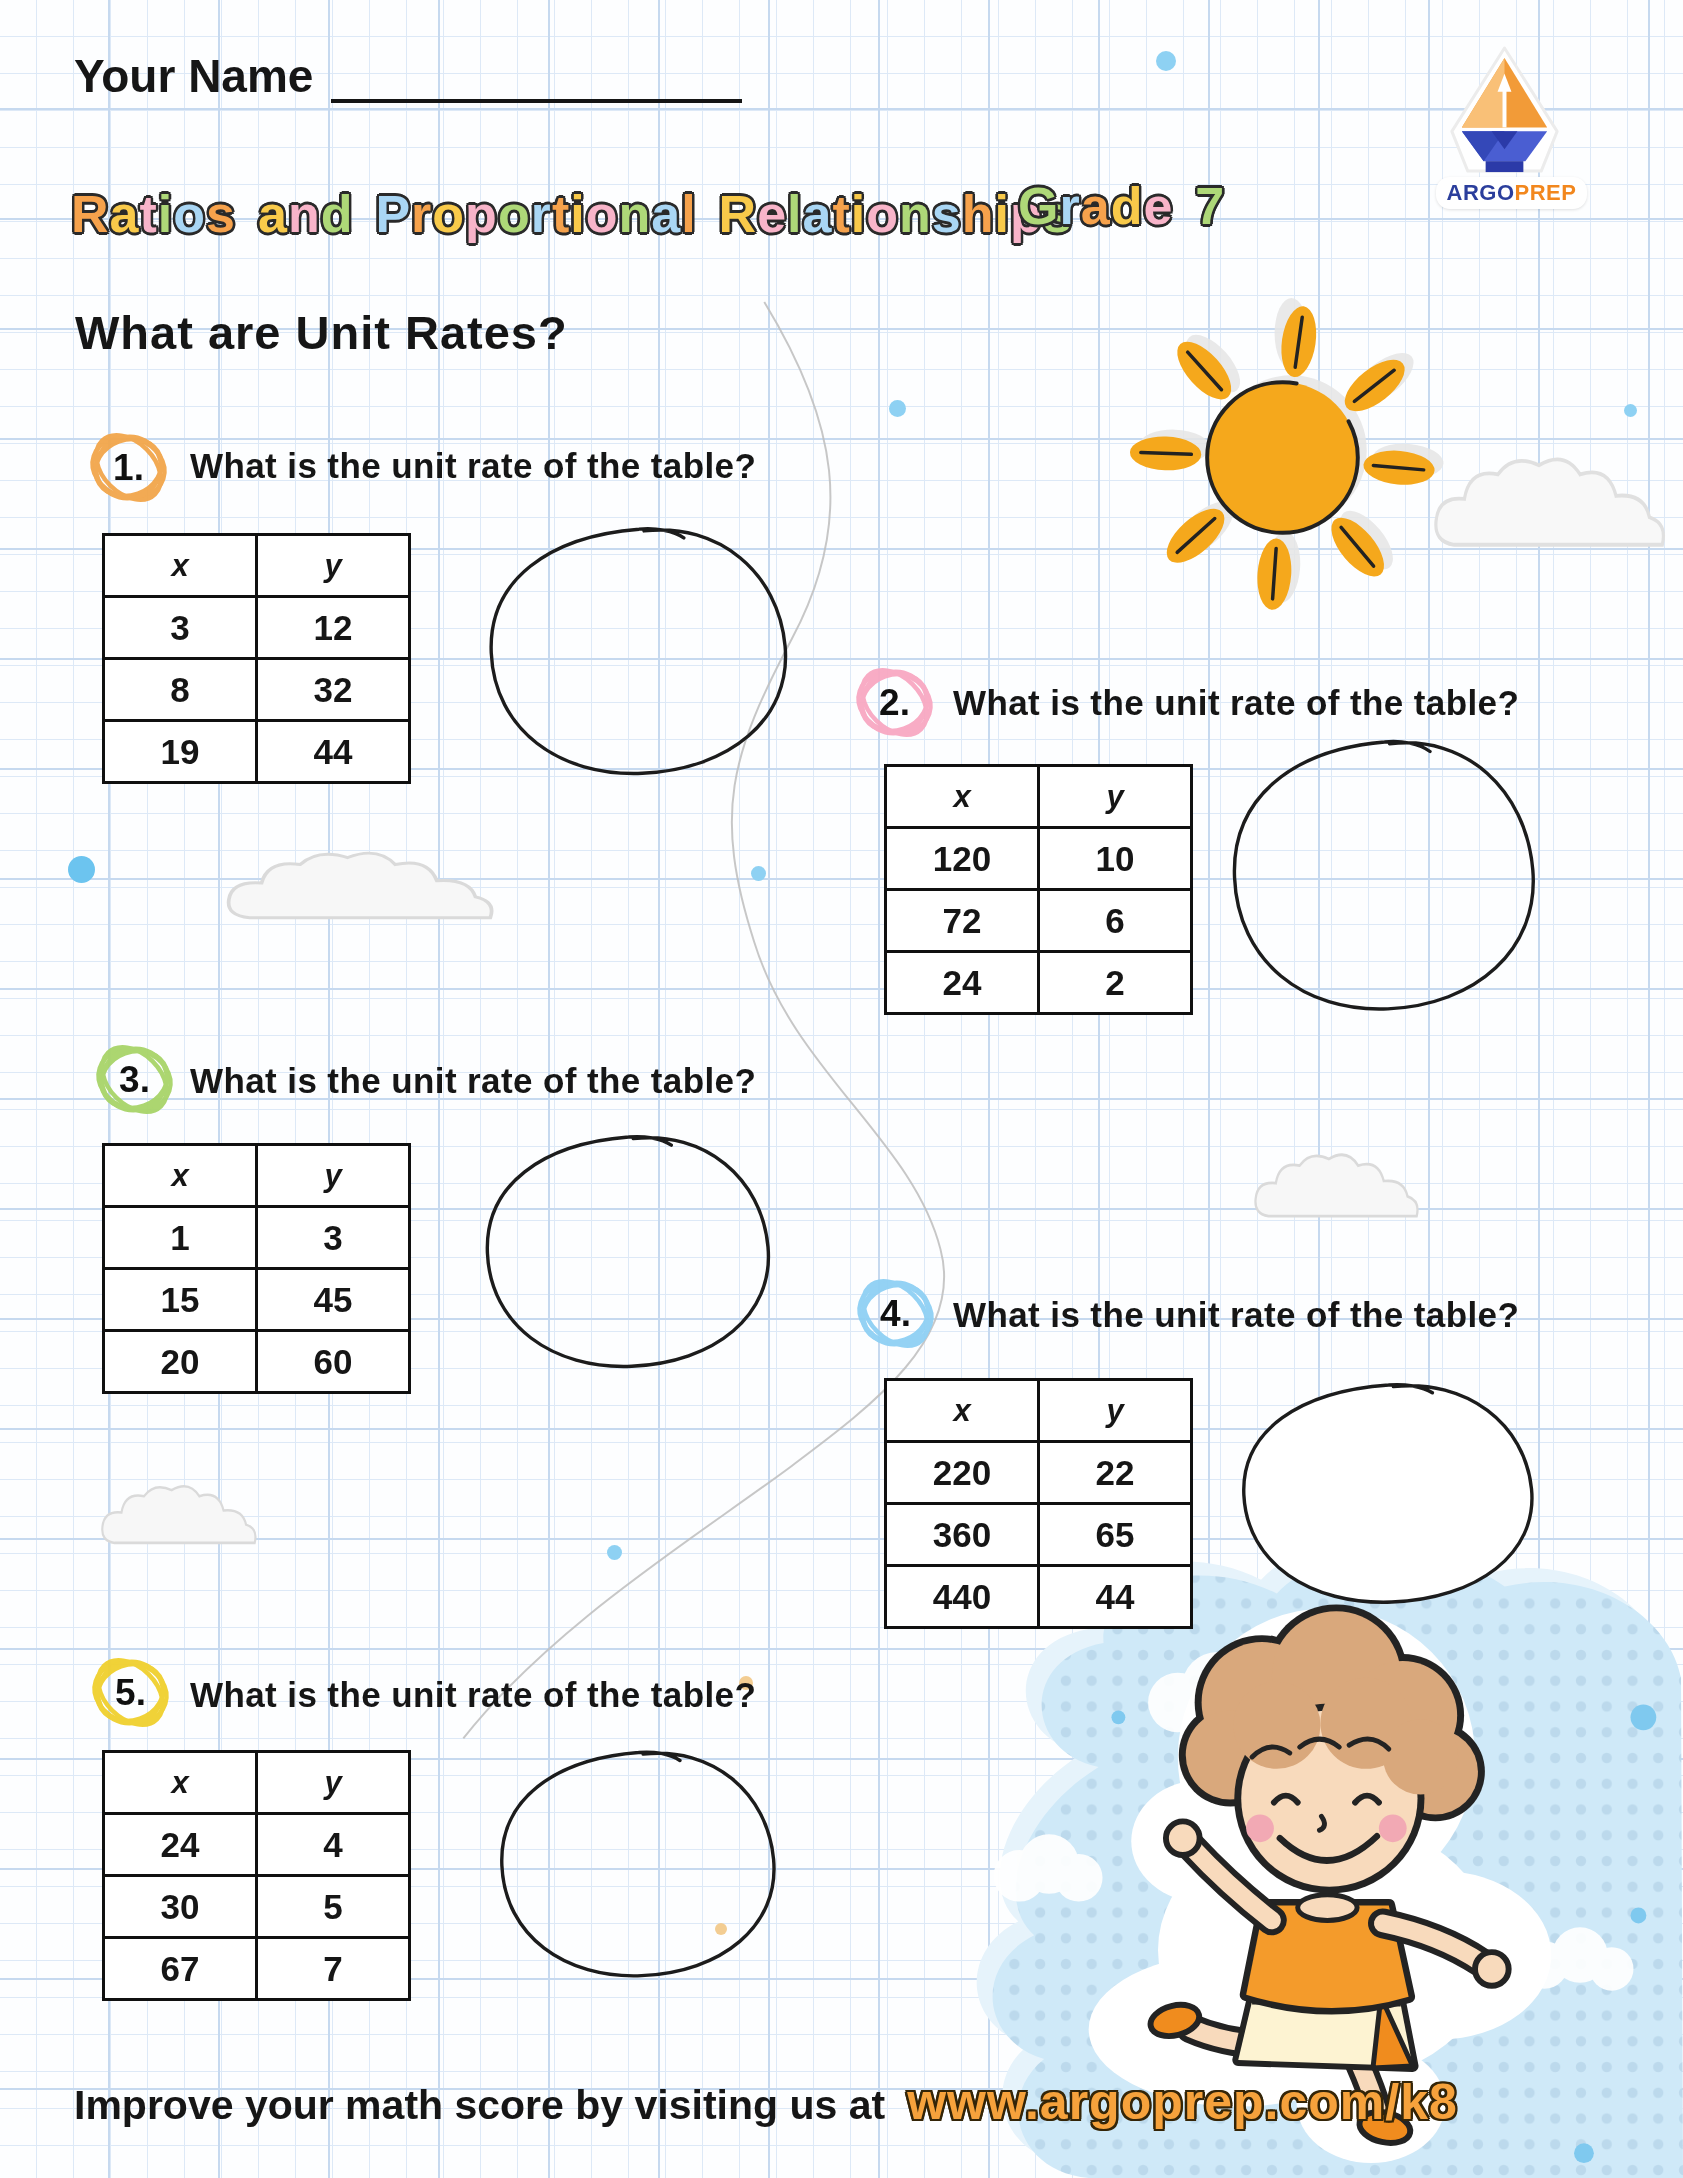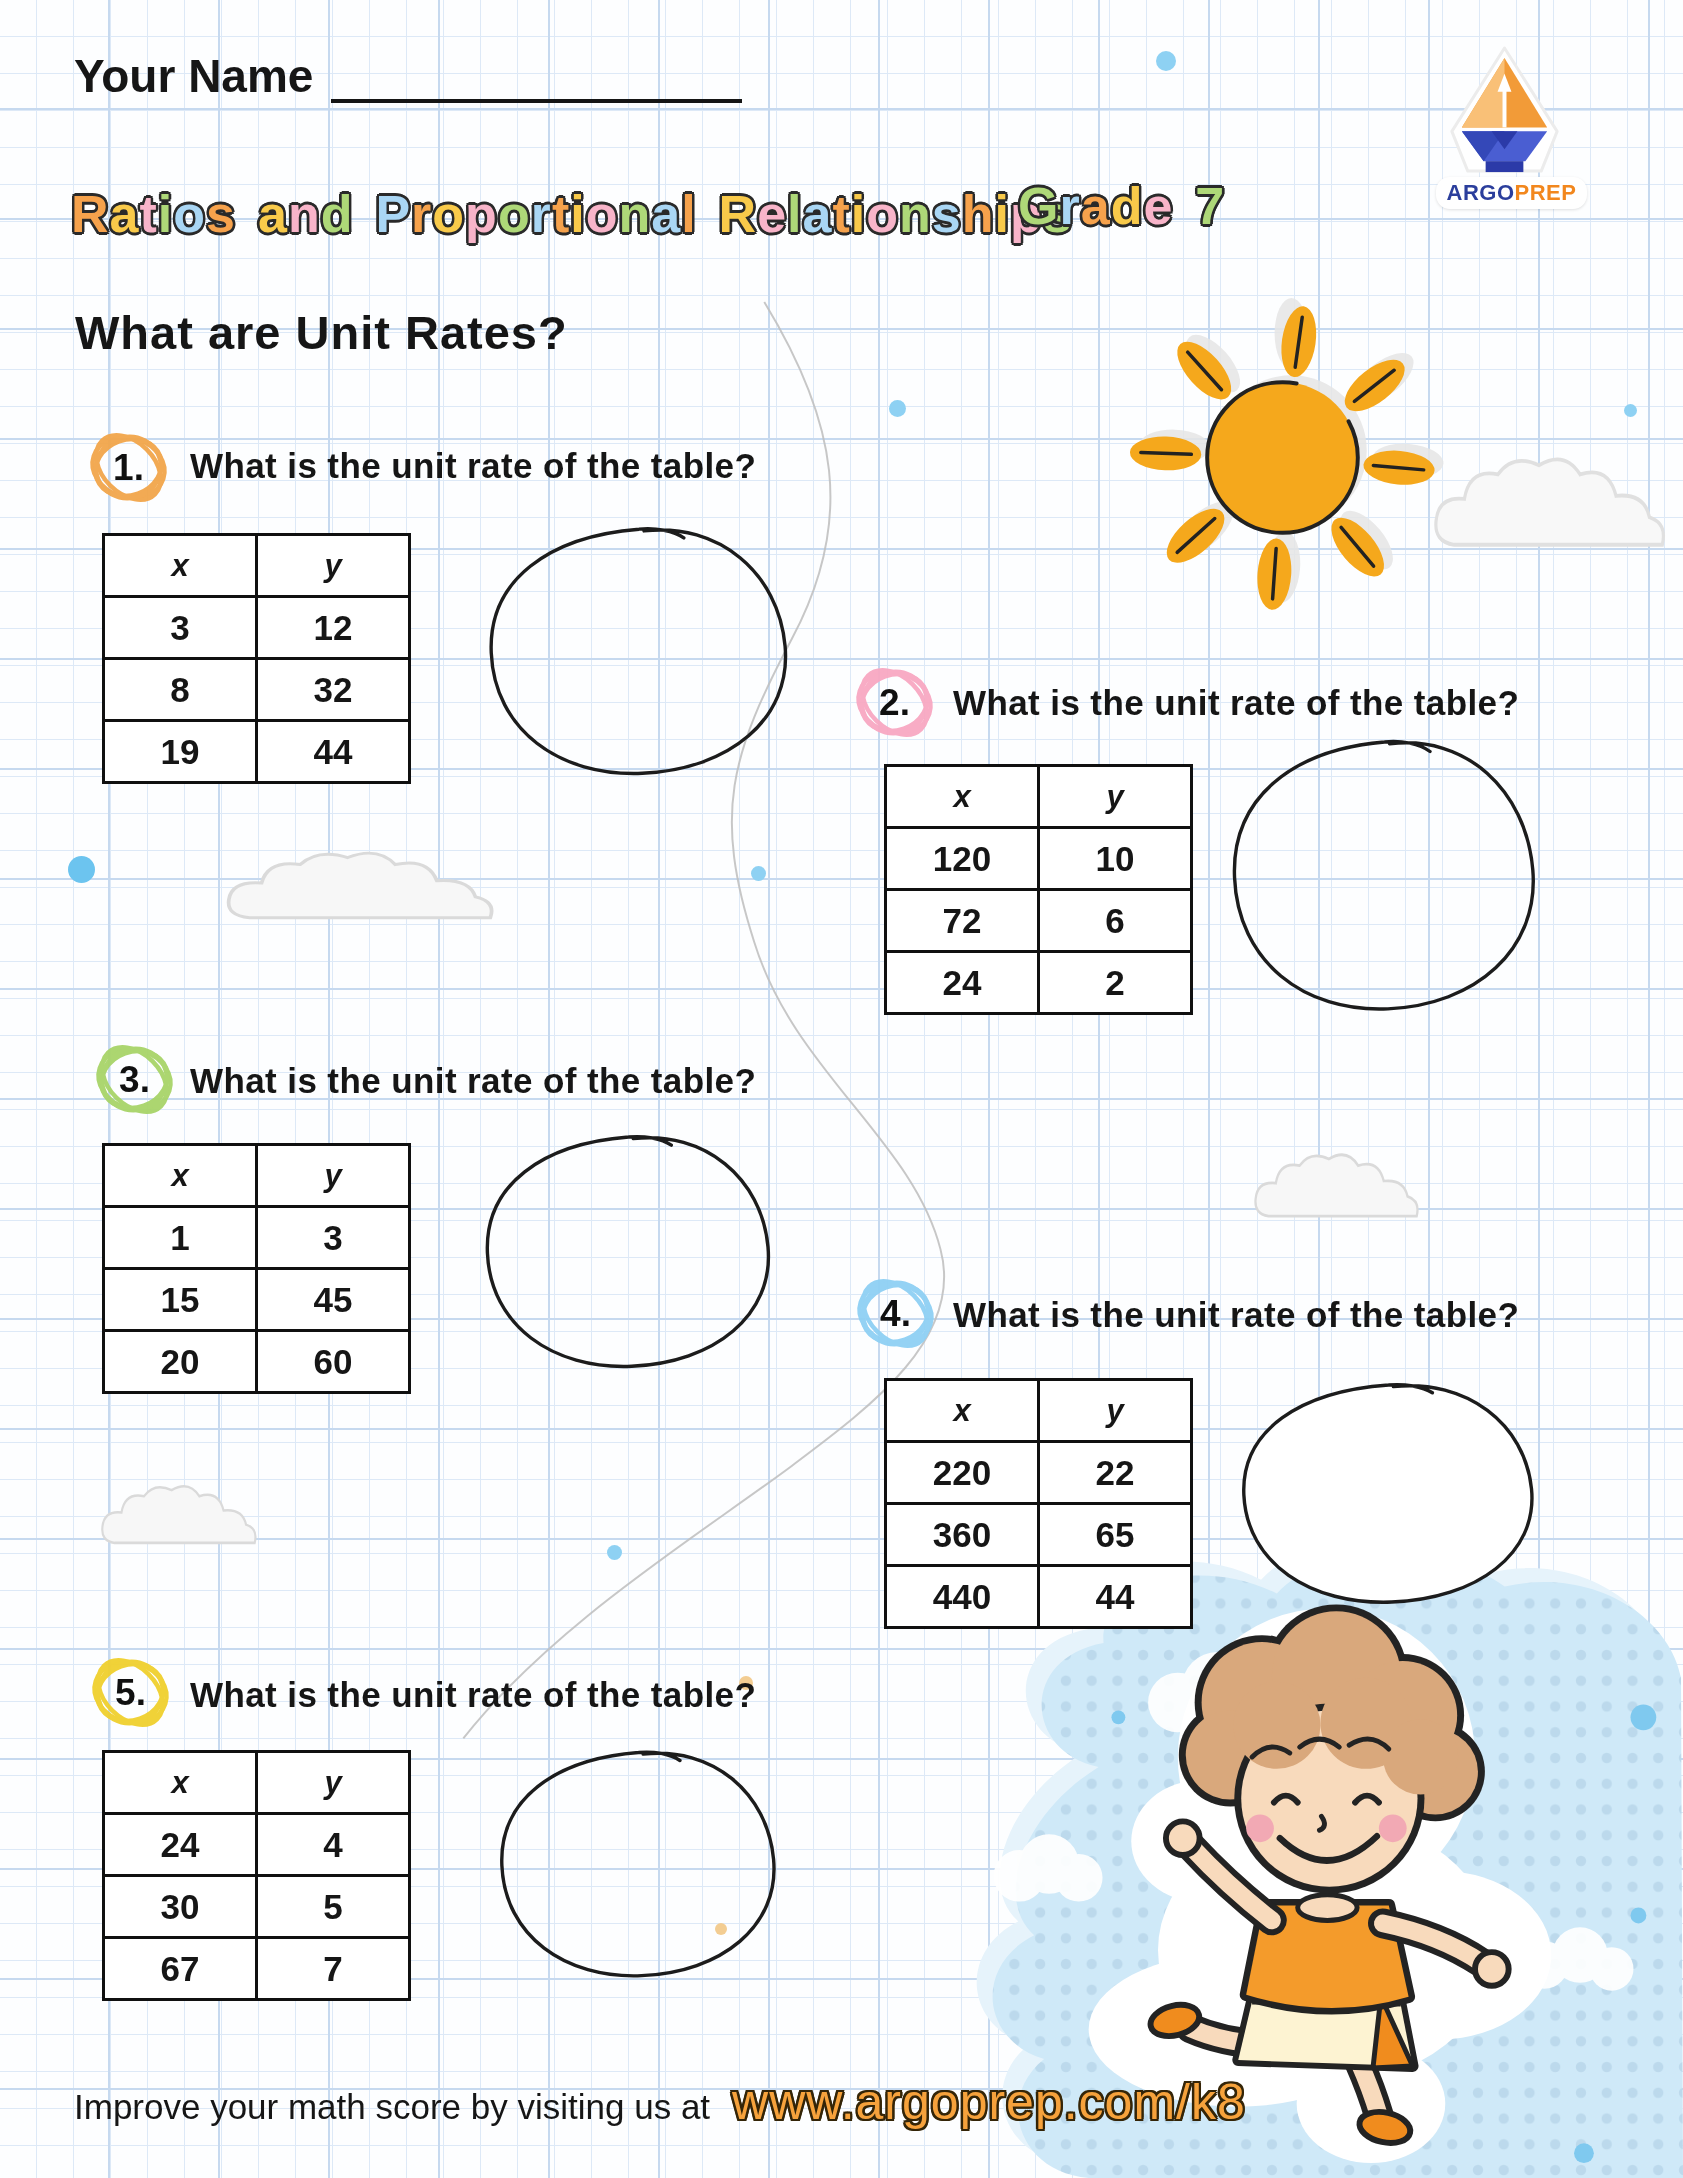--- a/index.html
+++ b/index.html
@@ -28,22 +28,22 @@
   .wtable{border-collapse:collapse;z-index:3;position:absolute;}
   .wtable th,.wtable td{border:3.5px solid #101010;width:150px;height:59px;text-align:center;vertical-align:middle;background:#fff;padding:0;}
   .wtable th{font-style:italic;font-weight:600;font-size:31px;}
   .wtable td{font-size:35px;font-weight:700;}
   .badge{width:87px;height:87px;z-index:3;}
   .badge .num{position:absolute;inset:0;display:flex;align-items:center;justify-content:center;font-size:37px;font-weight:800;color:#101010;}
   .badge svg{position:absolute;inset:0;}
   .oval{z-index:2;}
   .dot{border-radius:50%;z-index:1;}
   .footer{left:74px;top:2073px;display:flex;align-items:baseline;gap:22px;z-index:5;white-space:nowrap;}
-  .footer-text{font-size:35px;font-weight:400;}
-  .footer-url{font-size:50px;font-weight:400;color:#f6a23c;letter-spacing:1px;
+  .footer-text{font-size:41px;font-weight:700;}
+  .footer-url{font-size:50px;font-weight:700;color:#f6a23c;letter-spacing:1px;
     text-shadow:-2px -2px 0 #342508,2px -2px 0 #342508,-2px 2px 0 #342508,2px 2px 0 #342508,
                 0 -2.4px 0 #342508,0 2.4px 0 #342508,-2.4px 0 0 #342508,2.4px 0 0 #342508;}
   .logo{left:1430px;top:44px;width:168px;z-index:3;}
   .logo-pill{margin-top:-6px;background:#fff;border-radius:14px;padding:3px 10px;box-shadow:0 1px 3px rgba(0,0,0,.12);
     text-align:center;font-size:22px;font-weight:800;letter-spacing:0.5px;width:131px;margin-left:6px;}
   .logo-argo{color:#2b3e9c;} .logo-prep{color:#f2871d;}
   svg{display:block;}
 </style>
 </head>
 <body>

